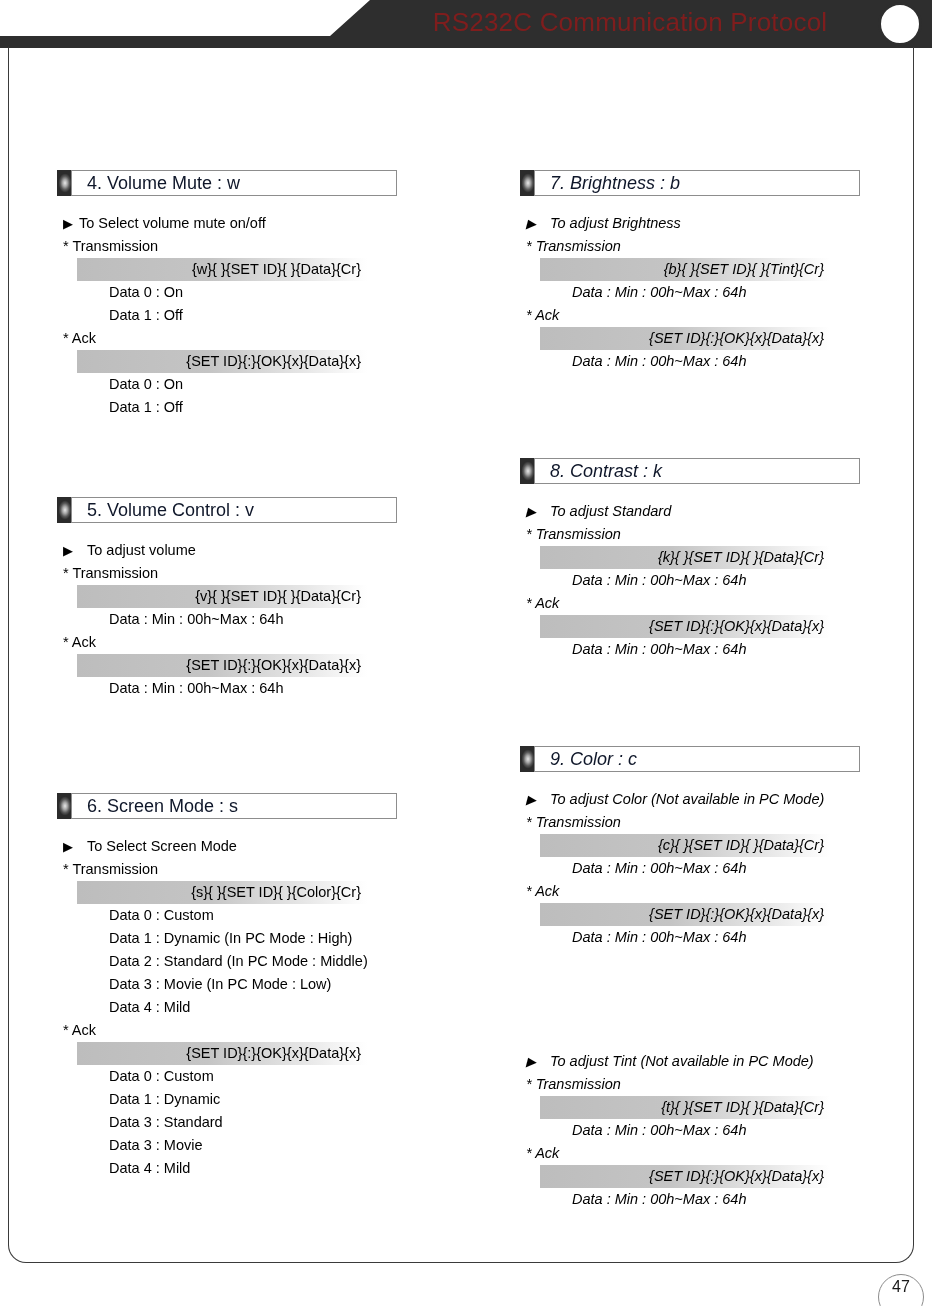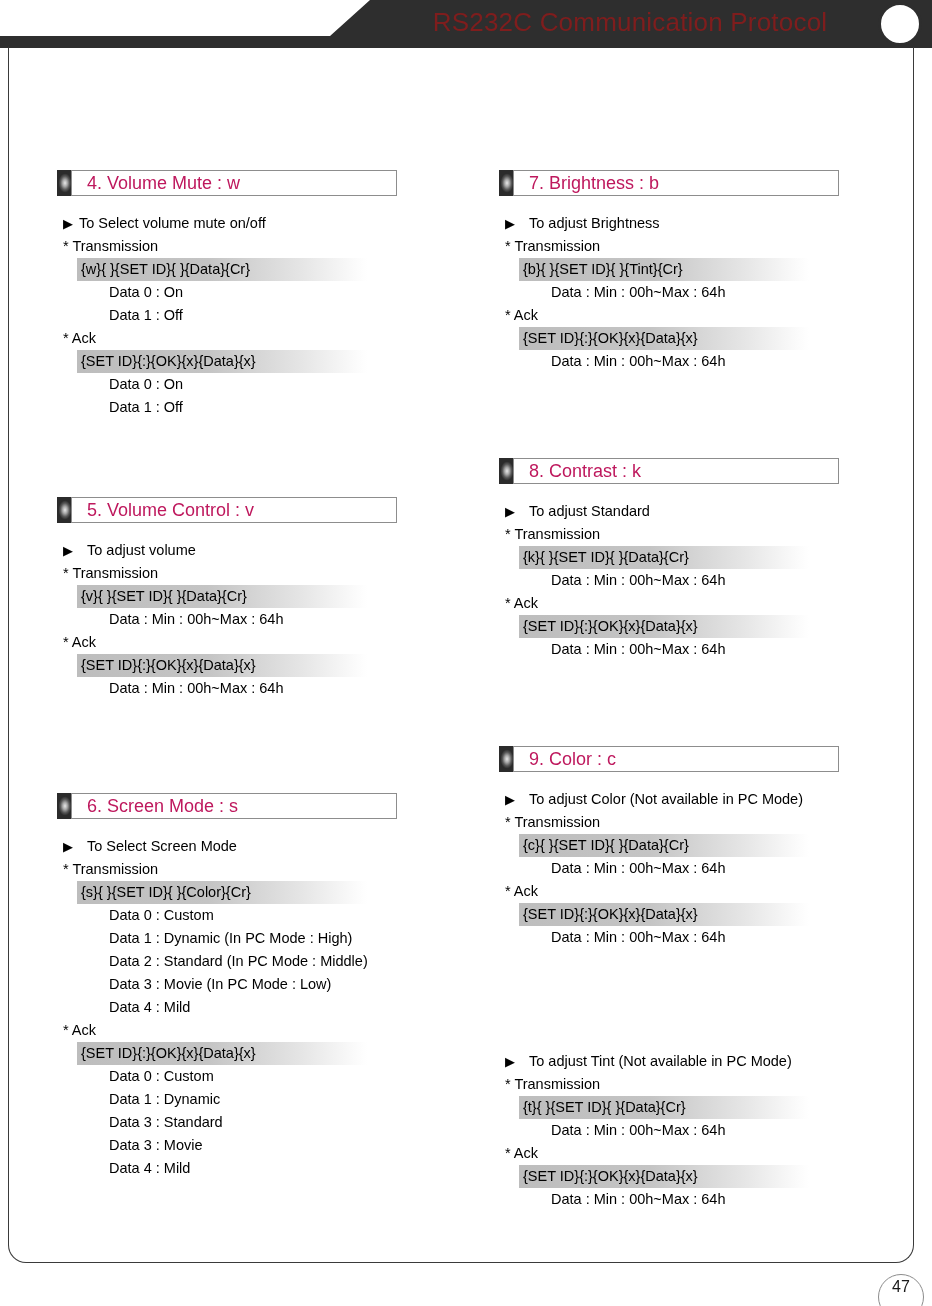--- a/index.html
+++ b/index.html
@@ -83,21 +83,21 @@
     padding-top: 2px;
     color: #1a1a1a;
   }
 
   
   .col {
     position: absolute;
     top: 170px;
   }
   .col-left { left: 57px; width: 340px; }
-  .col-right { left: 499px; width: 340px; }
+  .col-right { left: 520px; width: 340px; font-style: italic; }
 
   
   .section { position: relative; }
 
   .section-head {
     position: relative;
     height: 26px;
     margin-bottom: 0;
   }
   .head-tab {
@@ -117,21 +117,21 @@
     border: 1px solid #8d8d8d;
     background: #ffffff;
     box-sizing: border-box;
   }
   .head-title {
     position: absolute;
     left: 30px;
     top: 1px;
     font-size: 18px;
     line-height: 24px;
-    color: #be185d;
+    color: #0f172a;
     white-space: nowrap;
     z-index: 2;
   }
 
   .section-body {
     padding-top: 16px;
   }
 
   .line {
     font-size: 14.5px;
@@ -155,20 +155,21 @@
   .line.star { padding-left: 6px; }
 
   .line.cmd {
     margin-left: 20px;
     padding-left: 4px;
     padding-right: 6px;
     background-image: linear-gradient(to right, #bdbdbd 0%, #c4c4c4 45%, #e6e6e6 78%, #fbfbfb 96%, #ffffff 100%);
     display: inline-block;
     min-width: 290px;
     box-sizing: border-box;
+    text-align: right;
   }
   .line.data { padding-left: 52px; }
 </style>
 </head>
 <body>
 
 <div class="header-band">
   <svg class="header-shape" viewBox="0 0 932 48" preserveAspectRatio="none">
     <path d="M 0,36 L 0,48 L 932,48 L 932,0 L 370,0 L 330,36 Z" fill="#2e2e2e"></path>
   </svg>

